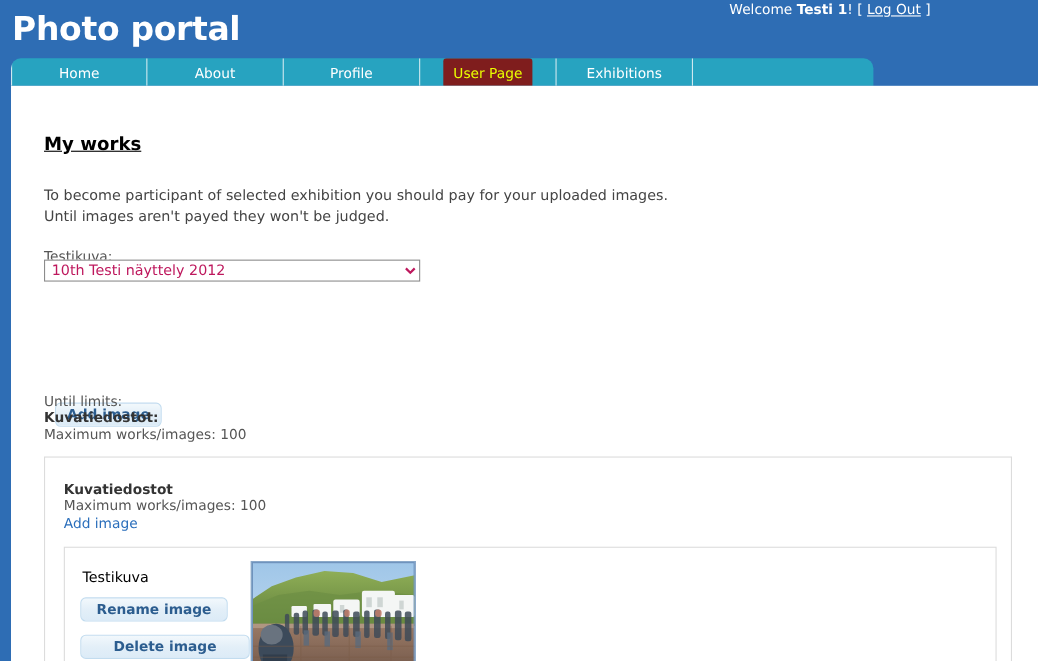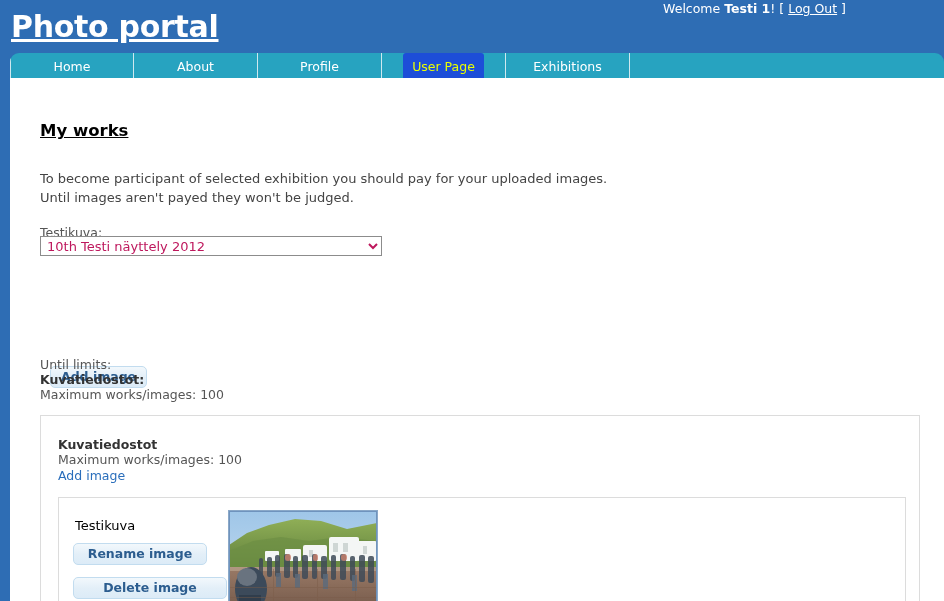--- a/index.html
+++ b/index.html
@@ -53,29 +53,28 @@
   .site-title {
     position: absolute;
     left: 11px;
     top: 9px;
     font-size: 30px;
     font-weight: bold;
     color: #ffffff;
     letter-spacing: -0.3px;
     line-height: 36px;
     white-space: nowrap;
-    text-decoration: underline;
   }
 
   
   .navbar {
     position: absolute;
     left: 10px;
     top: 53px;
-    width: 934px;
+    width: 784px;
     height: 25px;
     background: #27a3c0;
     border-top-left-radius: 9px;
     border-top-right-radius: 9px;
     overflow: hidden;
   }
   .navbar .navinner {
     display: flex;
     height: 25px;
     align-items: stretch;
@@ -94,21 +93,21 @@
   }
   .nav-item:first-child {
     border-left: 1px solid #cfe8ef;
   }
   .nav-item .pill {
     display: inline-block;
     padding: 1px 9px;
     border-radius: 3px;
   }
   .nav-item.active .pill {
-    background: #1d4ed8;
+    background: #7f1d1d;
     color: #eaff00;
     font-weight: normal;
   }
   .nav-filler {
     flex: 1 1 auto;
     height: 25px;
   }
 
   
   .content {

